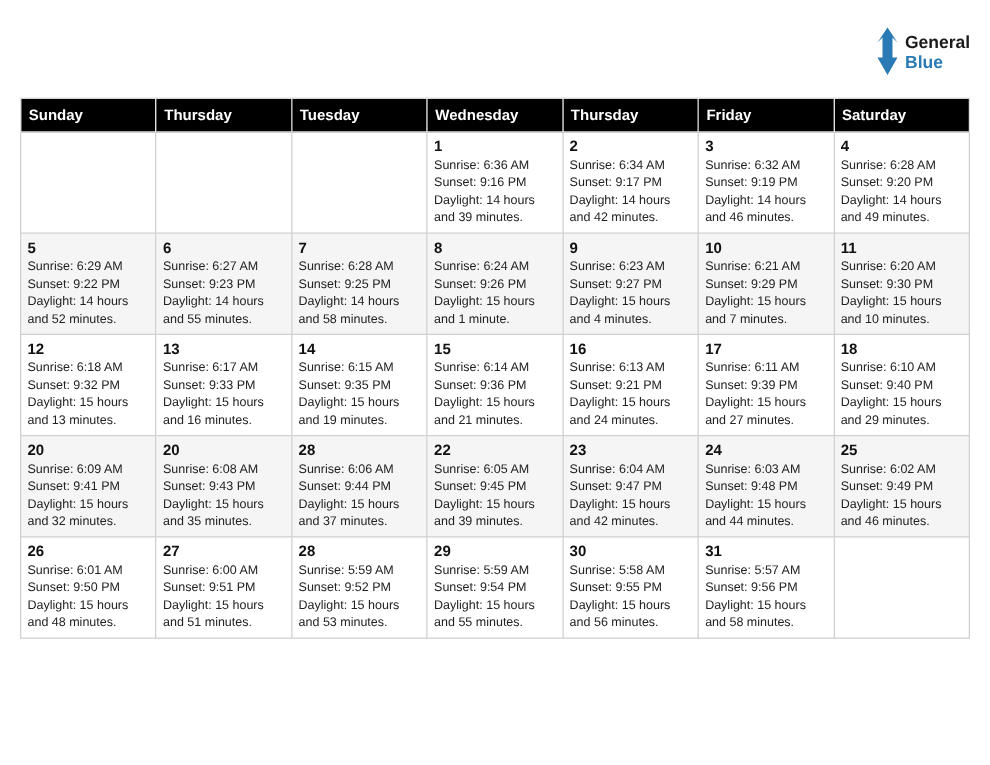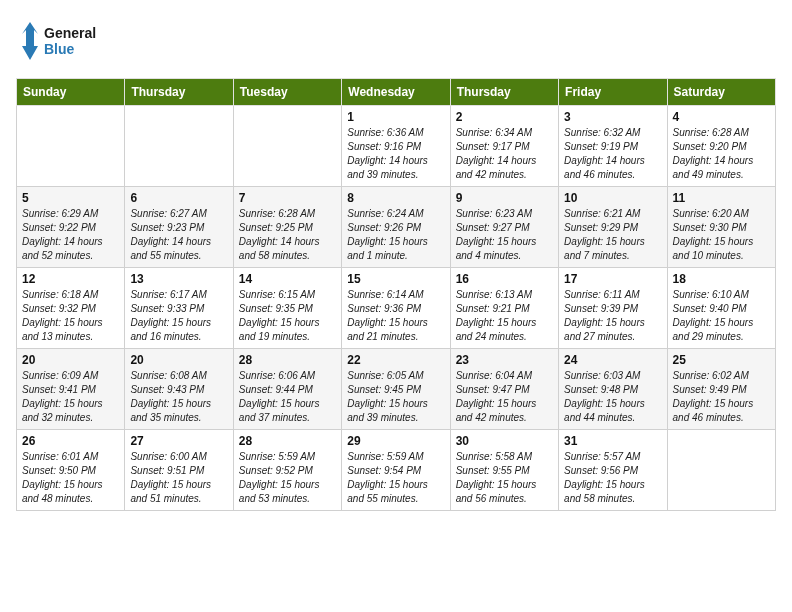--- a/index.html
+++ b/index.html
@@ -5,21 +5,21 @@
     * { box-sizing: border-box; margin: 0; padding: 0; }
     body {
       font-family: Arial, sans-serif;
       background: #fff;
       width: 792px;
       min-height: 612px;
       padding: 16px;
     }
     .header {
       display: flex;
-      justify-content: flex-start;
+      justify-content: flex-end;
       align-items: flex-start;
       margin-bottom: 12px;
     }
     .logo {
       display: flex;
       align-items: center;
       gap: 4px;
     }
     .title-block {
       text-align: right;
@@ -32,21 +32,21 @@
     .location {
       font-size: 16px;
       color: #333;
     }
     .calendar {
       width: 100%;
       border-collapse: collapse;
       font-size: 10.5px;
     }
     .calendar th {
-      background: #4d7c0f;
+      background: #000000;
       color: #fff;
       text-align: left;
       padding: 6px 6px;
       font-size: 12px;
       font-weight: bold;
       border: 1px solid #e0e0e0;
     }
     .calendar td {
       border: 1px solid #d0d0d0;
       vertical-align: top;
@@ -61,21 +61,20 @@
     .day-num {
       font-weight: bold;
       font-size: 12px;
       margin-bottom: 2px;
       color: #111;
     }
     .day-info {
       font-size: 10px;
       color: #222;
       line-height: 1.4;
-      font-style: italic;
     }
     .empty { background: #fff !important; }
     .row-alt td { background: #f5f8fb; }
   </style>
 </head>
 <body>
 
 <div class="header">
   <div class="logo">
 <svg width="80" height="50" viewBox="0 0 80 50">

